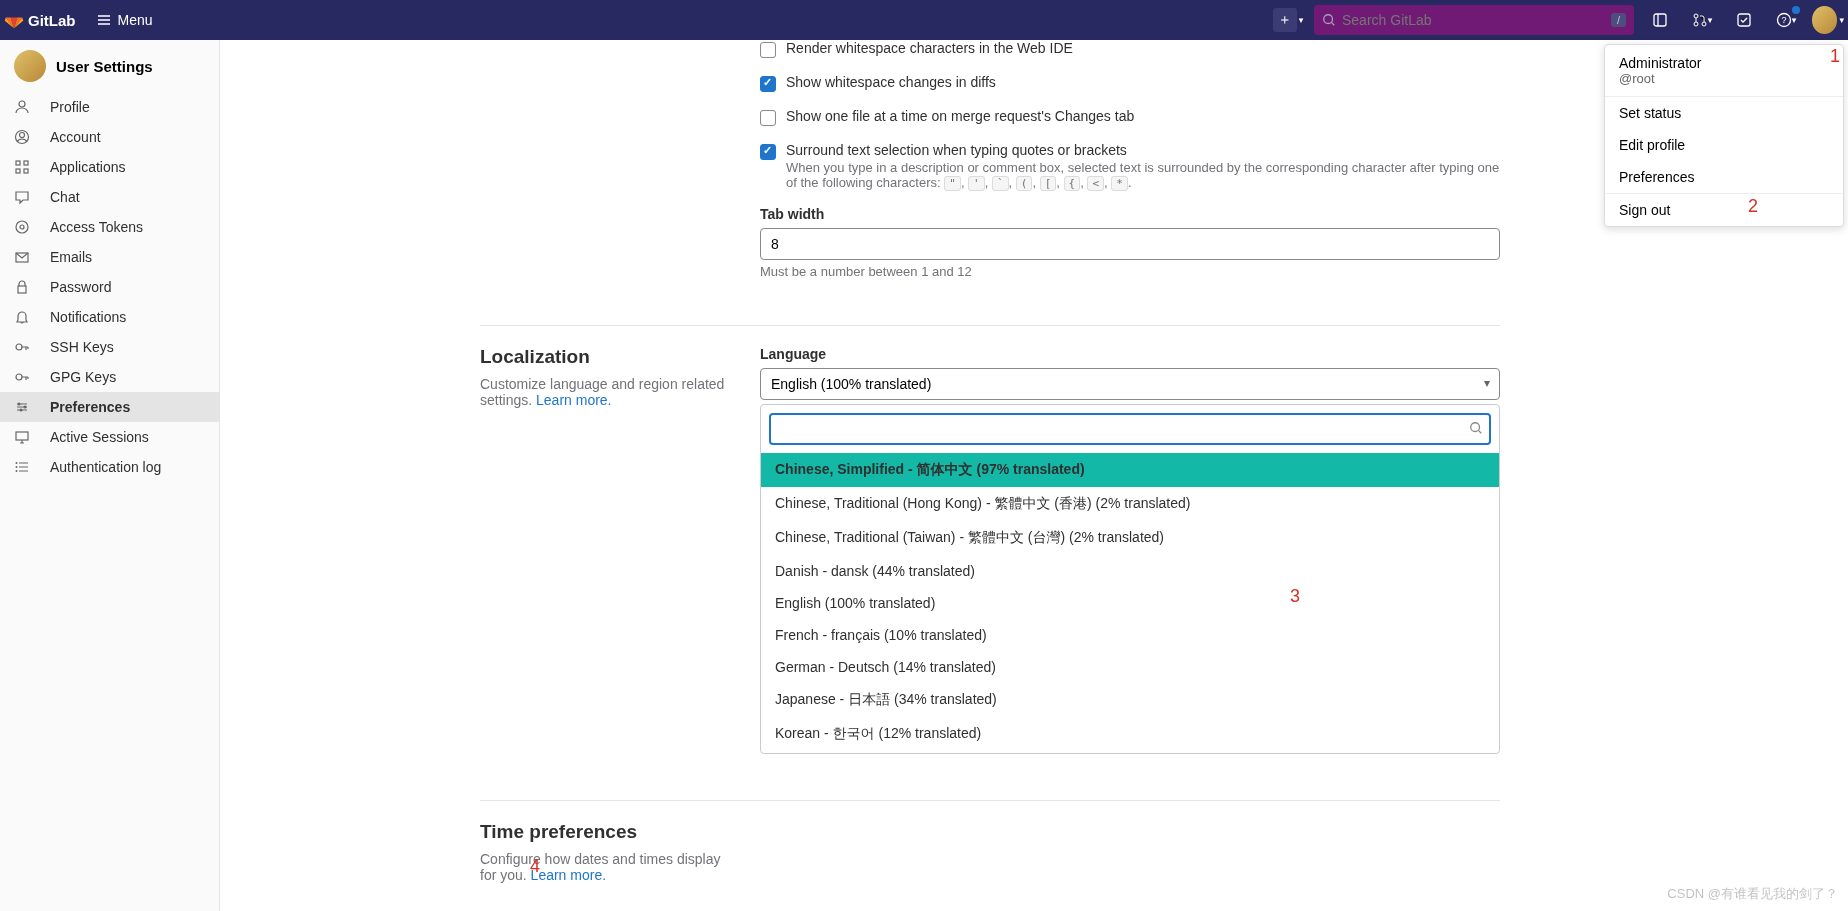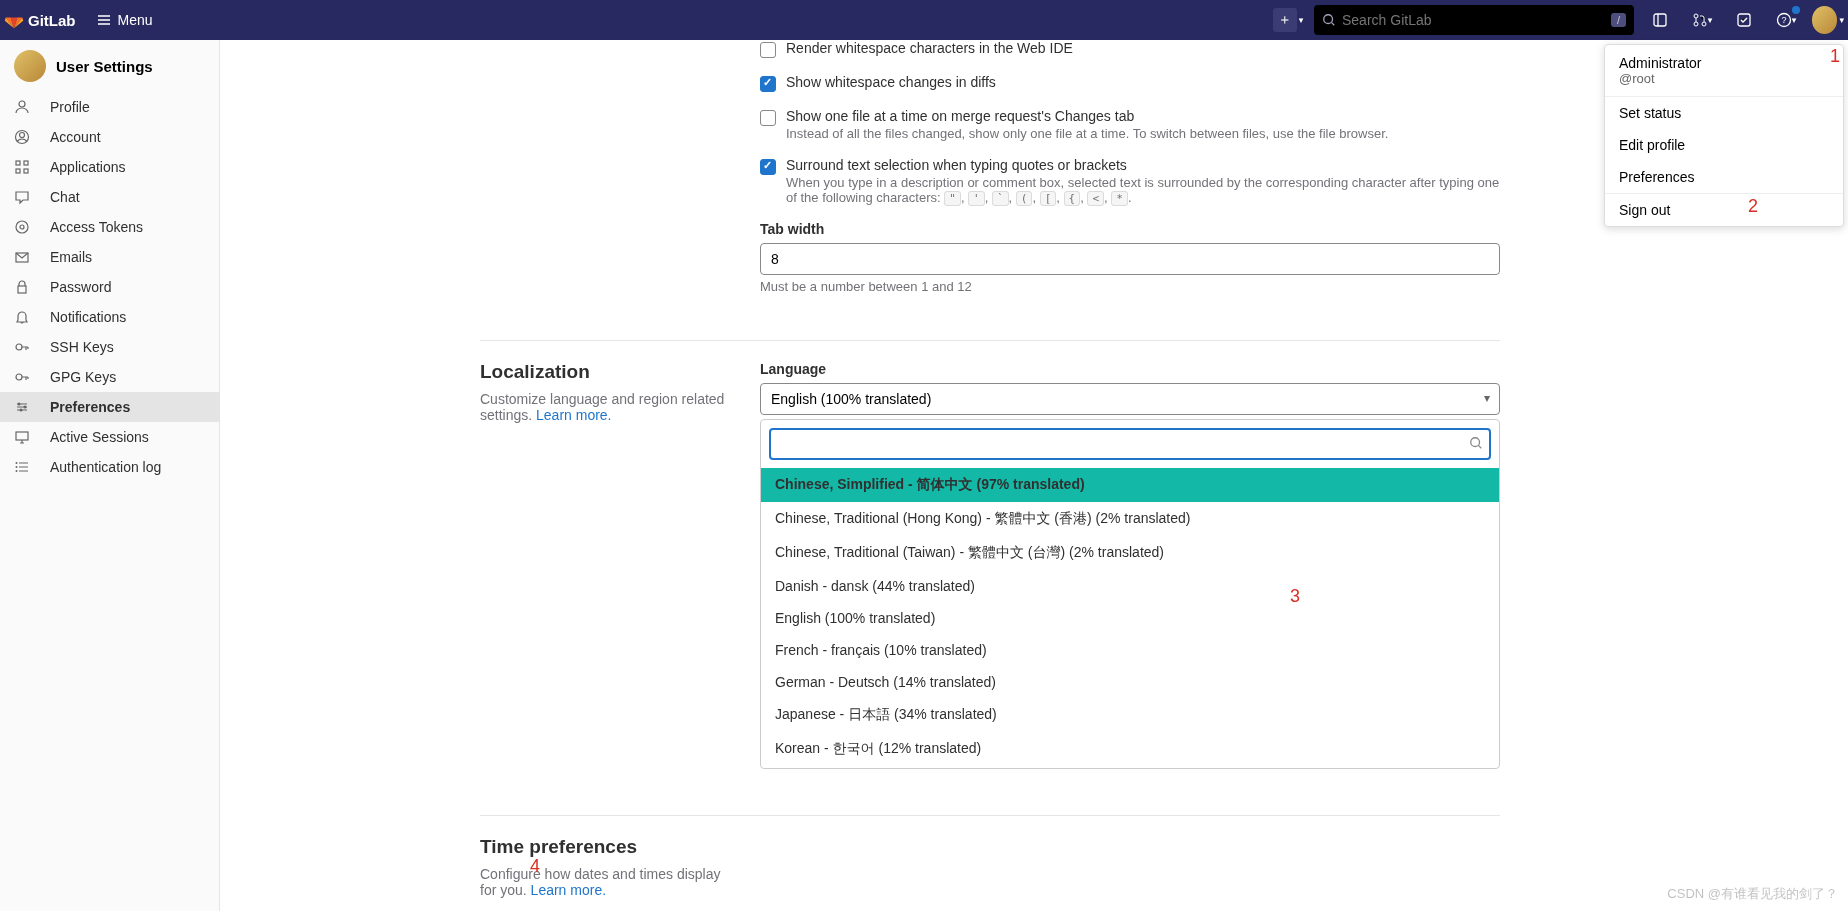--- a/index.html
+++ b/index.html
@@ -3,21 +3,21 @@
   <meta charset="utf-8">
   <style>
     * { margin: 0; padding: 0; box-sizing: border-box; font-family: -apple-system, BlinkMacSystemFont, "Segoe UI", Helvetica, Arial, sans-serif; }
     body { background: #fff; overflow-x: hidden; width: 1848px; }
     
     .navbar { background: #292961; height: 40px; display: flex; padding: 0 4px; color: #fff; position: relative; z-index: 100; }
     .navbar-logo { display: flex; align-items: center; gap: 4px; font-weight: 600; font-size: 15px; }
     .navbar-menu { display: flex; align-items: center; gap: 6px; margin-left: 20px; font-size: 14px; cursor: pointer; }
     .navbar-right { margin-left: auto; display: flex; align-items: center; gap: 10px; }
     .navbar-icon { width: 32px; height: 32px; display: flex; align-items: center; justify-content: center; cursor: pointer; }
-    .search-box { background: #000000; height: 30px; width: 320px; border-radius: 4px; display: flex; align-items: center; padding: 0 8px; gap: 6px; }
+    .search-box { background: #701a75; height: 30px; width: 320px; border-radius: 4px; display: flex; align-items: center; padding: 0 8px; gap: 6px; }
     .search-box input { background: transparent; border: none; outline: none; color: #a3a3bd; font-size: 14px; flex: 1; }
     .search-kbd { background: #4d4d7e; color: #c4c4db; padding: 1px 6px; border-radius: 3px; font-size: 11px; }
     .avatar { width: 28px; height: 28px; border-radius: 50%; background: linear-gradient(135deg,#e0c068,#b88838); cursor: pointer; }
     .badge-dot { width: 8px; height: 8px; background: #1f75cb; border-radius: 50%; position: absolute; top: 2px; right: 2px; }
     .nav-sq { width: 24px; height: 24px; background: #3c3c74; border-radius: 3px; display:flex;align-items:center;justify-content:center; }
 
     .layout { display: flex; }
     .sidebar { width: 220px; background: #fafafa; border-right: 1px solid #e5e5e5; min-height: calc(100vh - 40px); }
     .sidebar-header { display: flex; align-items: center; gap: 10px; padding: 10px 14px; font-weight: 600; font-size: 15px; }
     .sidebar-header .avatar-sm { width: 32px; height: 32px; border-radius: 50%; background: linear-gradient(135deg,#e0c068,#b88838); }
@@ -302,21 +302,20 @@
         <div class="checkbox-row">
           <div class="checkbox-box checked"></div>
           <div>
               <div class="checkbox-label">Show whitespace changes in diffs</div>
             </div>
         </div>
         <div class="checkbox-row">
           <div class="checkbox-box"></div>
           <div>
             <div class="checkbox-label">Show one file at a time on merge request's Changes tab</div>
-            <div class="checkbox-sublabel">Instead of all the files changed, show only one file at a time. To switch between files, use the file browser.</div>
           </div>
         </div>
         <div class="checkbox-row">
           <div class="checkbox-box checked"></div>
           <div>
             <div class="checkbox-label">Surround text selection when typing quotes or brackets</div>
             <div class="checkbox-sublabel">
               <span>When you type in a description or comment box, selected text is surrounded by the corresponding character after typing one of the following characters: </span>
               <span id="surround-chars"><span class="kbd">"</span>, <span class="kbd">'</span>, <span class="kbd">`</span>, <span class="kbd">(</span>, <span class="kbd">[</span>, <span class="kbd">{</span>, <span class="kbd">&lt;</span>, <span class="kbd">*</span></span>.
             </div>

